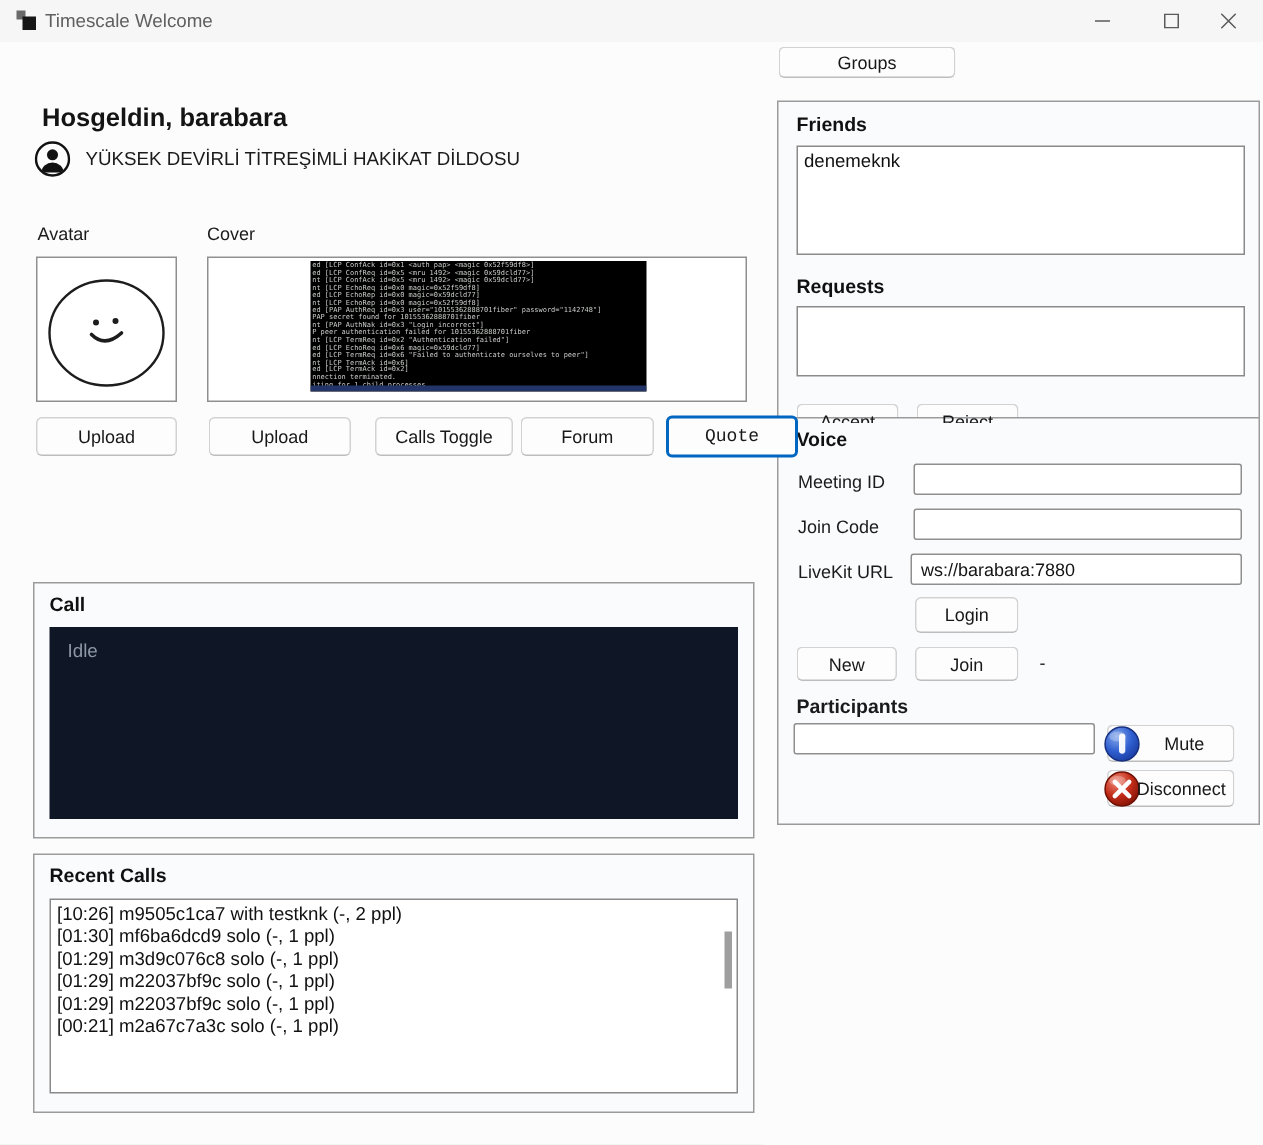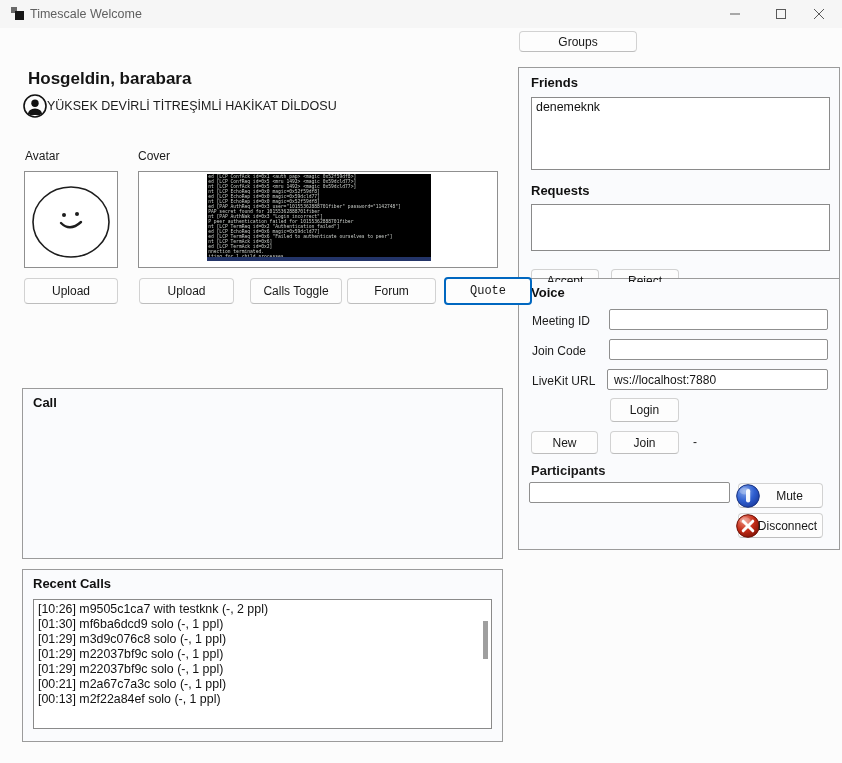--- a/index.html
+++ b/index.html
@@ -12,21 +12,21 @@
   
   #titlebar { position:absolute; left:0; top:0; width:842px; height:28px; background:#f6f6f6; }
   #app-icon { position:absolute; left:11px; top:7px; width:14px; height:14px; }
   #app-icon .sq1 { position:absolute; left:0; top:0; width:6px; height:6px; background:#6a6a6a; }
   #app-icon .sq2 { position:absolute; left:4px; top:4px; width:9px; height:9px; background:#161616; }
   #title-text { position:absolute; left:30px; top:7px; font-size:12.5px; color:#606060; }
   .caption-btn { position:absolute; top:0; width:46px; height:28px; display:flex; align-items:center; justify-content:center; color:#5a5a5a; font-size:13px; }
   #btn-min { right:84px; } #btn-max { right:38px; } #btn-close { right:0; }
   
   #greeting { position:absolute; left:28px; top:69px; font-size:17px; font-weight:700; color:#141414; }
-  #user-row { position:absolute; left:23px; top:94px; height:24px; display:flex; align-items:center; }
+  #user-row { position:absolute; left:23px; top:94px; height:24px; display:flex; align-items:center; gap:10px; }
   #motto { font-size:12.5px; color:#1b1b1b; }
   .field-label { position:absolute; font-size:12px; color:#1b1b1b; }
   
   .img-frame { position:absolute; background:#ffffff; border:1px solid #8f8f8f; }
   #avatar-box { left:24px; top:171px; width:94px; height:97px; }
   #cover-box  { left:138px; top:171px; width:360px; height:97px; }
   #terminal {
     position:absolute; left:68px; top:2px; width:224px; height:87px;
     background:#000; overflow:hidden;
   }
@@ -179,32 +179,34 @@
     </div>
   <div class="btn" id="btn-forum">
       <span>Forum</span>
     </div>
   <div class="btn" id="btn-quote">
       <span>Quote</span>
     </div>
 
   <div class="panel" id="call-panel">
     <div class="panel-title" style="left:10px; top:6px;">Call</div>
+    <div id="call-screen">
+      <div id="call-status">Idle</div>
+    </div>
   </div>
 
   <div class="panel" id="recent-panel">
     <div class="panel-title" style="left:10px; top:6px;">Recent Calls</div>
     <div id="recent-list">
     <div class="call-item">[10:26] m9505c1ca7 with testknk (-, 2 ppl)</div>
         <div class="call-item">[01:30] mf6ba6dcd9 solo (-, 1 ppl)</div>
         <div class="call-item">[01:29] m3d9c076c8 solo (-, 1 ppl)</div>
         <div class="call-item">[01:29] m22037bf9c solo (-, 1 ppl)</div>
         <div class="call-item">[01:29] m22037bf9c solo (-, 1 ppl)</div>
         <div class="call-item">[00:21] m2a67c7a3c solo (-, 1 ppl)</div>
-        <div class="call-item">[00:13] m2f22a84ef solo (-, 1 ppl)</div>
       </div>
     <div id="recent-scrollthumb" style="left:auto; right:14px; top:51px; position:absolute;"></div>
   </div>
 
   <div class="btn" id="btn-groups">
       <span>Groups</span>
     </div>
 
   <div class="panel" id="friends-panel">
     <div class="panel-title" style="left:12px; top:7px;">Friends</div>
@@ -224,21 +226,21 @@
   <div class="panel" id="voice-panel">
     <div class="panel-title" style="left:12px; top:6px;">Voice</div>
 
     <div class="field-label" id="meeting-label">Meeting ID</div>
     <div class="tb" id="meeting-input"></div>
 
     <div class="field-label" id="joincode-label">Join Code</div>
     <div class="tb" id="joincode-input"></div>
 
     <div class="field-label" id="livekit-label">LiveKit URL</div>
-    <div class="tb" id="livekit-input">ws://localhost:7880</div>
+    <div class="tb" id="livekit-input">ws://barabara:7880</div>
 
     <div class="btn" id="btn-save">
         <span>Login</span>
       </div>
     <div class="btn" id="btn-new">
         <span>New</span>
       </div>
     <div class="btn" id="btn-join">
         <span>Join</span>
       </div>

